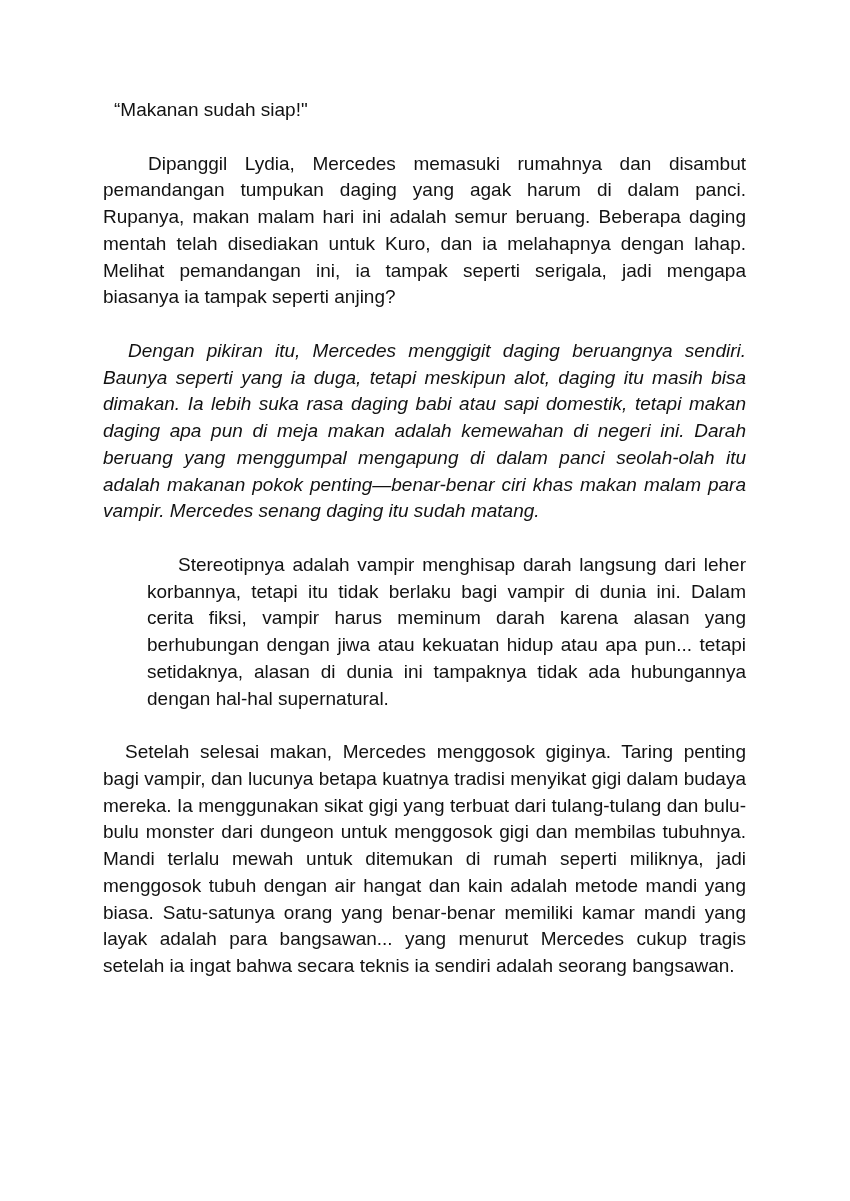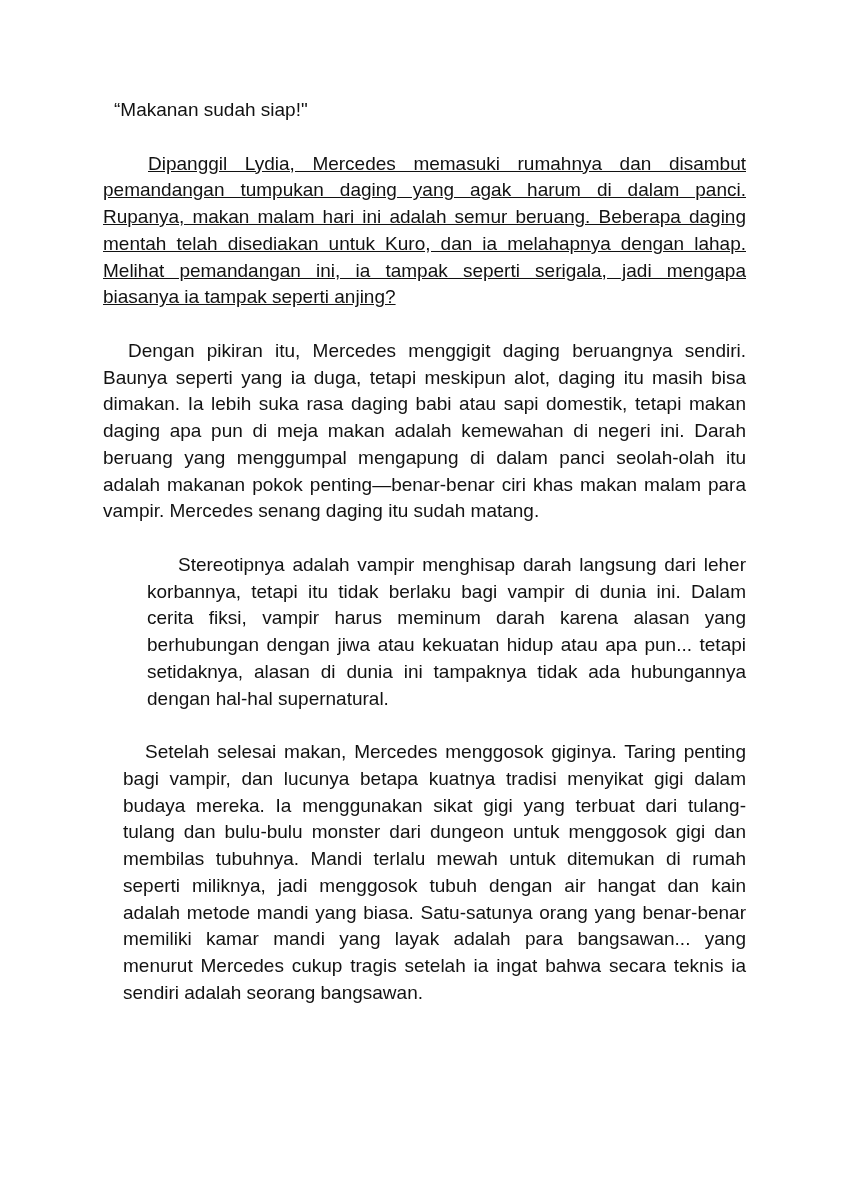--- a/index.html
+++ b/index.html
@@ -22,25 +22,24 @@
     font-size: 19px;
     line-height: 26.75px;
     text-align: justify;
     text-justify: inter-word;
   }
   .para {
     margin: 0 0 26.75px 0;
   }
   .para:last-child {
     margin-bottom: 0;
-    margin-left: 20px;
   }
   .para-0 { text-indent: 11px; }
-  .para-1 { text-indent: 45px; text-decoration: underline; }
-  .para-2 { text-indent: 25px; }
+  .para-1 { text-indent: 45px; }
+  .para-2 { text-indent: 25px; font-style: italic; }
   .para-3 { text-indent: 31px; margin-left: 44px; }
   .para-4 { text-indent: 22px; }
 </style>
 </head>
 <body>
 
 <div class="page">
   <div class="body-text">
     <p class="para para-0">“Makanan sudah siap!"</p>
     <p class="para para-1">Dipanggil Lydia, Mercedes memasuki rumahnya dan disambut pemandangan tumpukan daging yang agak harum di dalam panci. Rupanya, makan malam hari ini adalah semur beruang. Beberapa daging mentah telah disediakan untuk Kuro, dan ia melahapnya dengan lahap. Melihat pemandangan ini, ia tampak seperti serigala, jadi mengapa biasanya ia tampak seperti anjing?</p>

